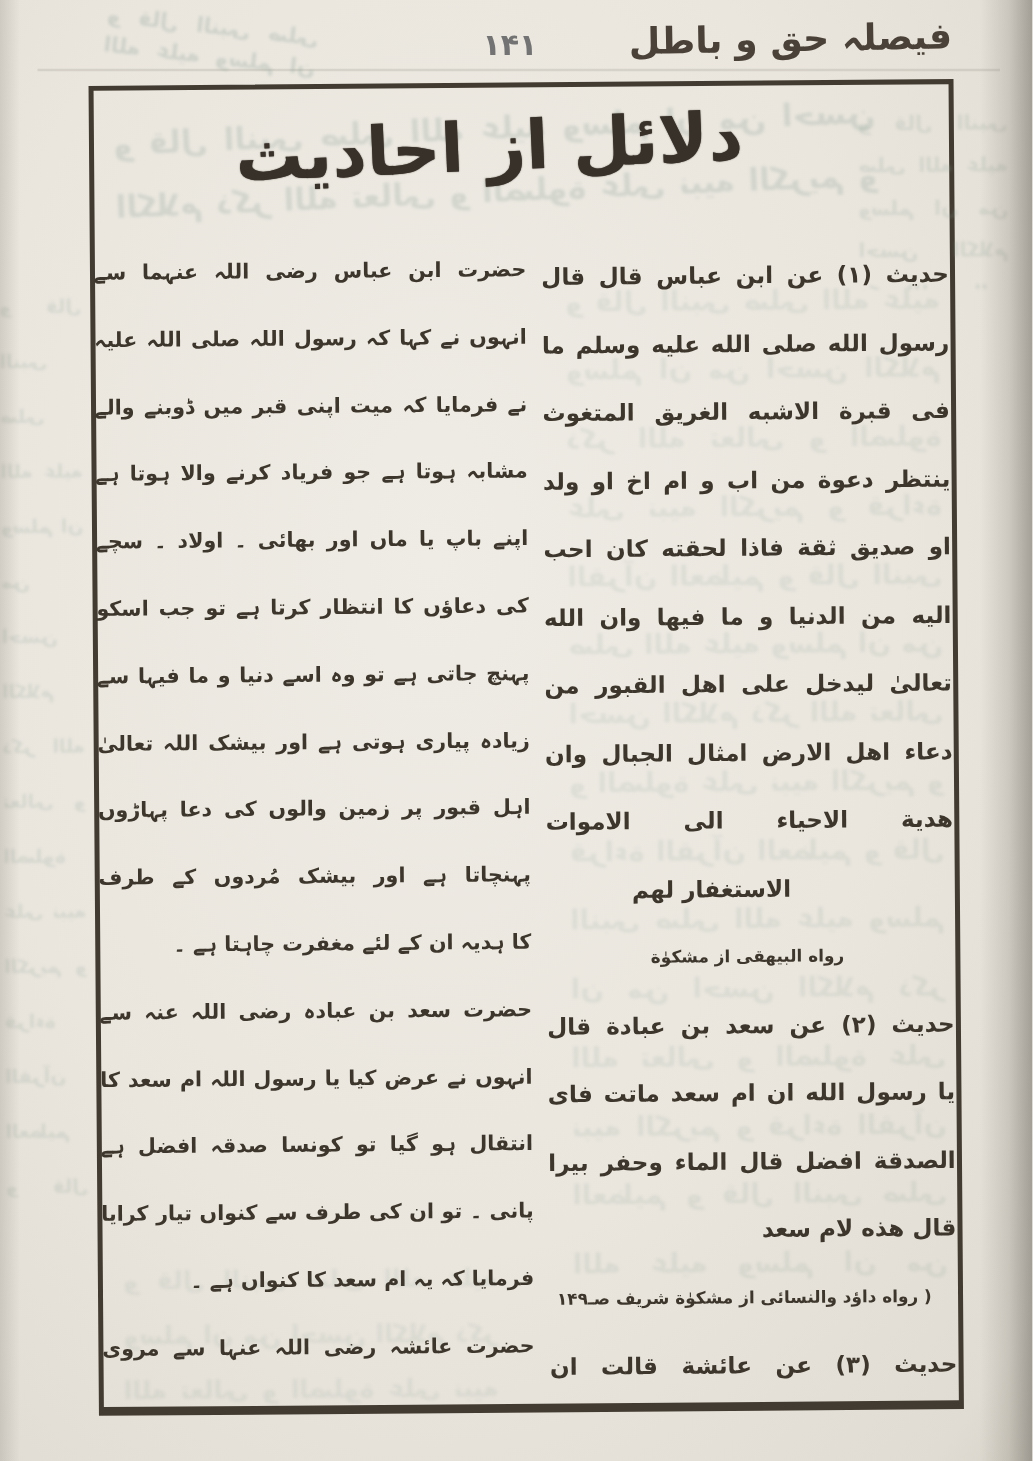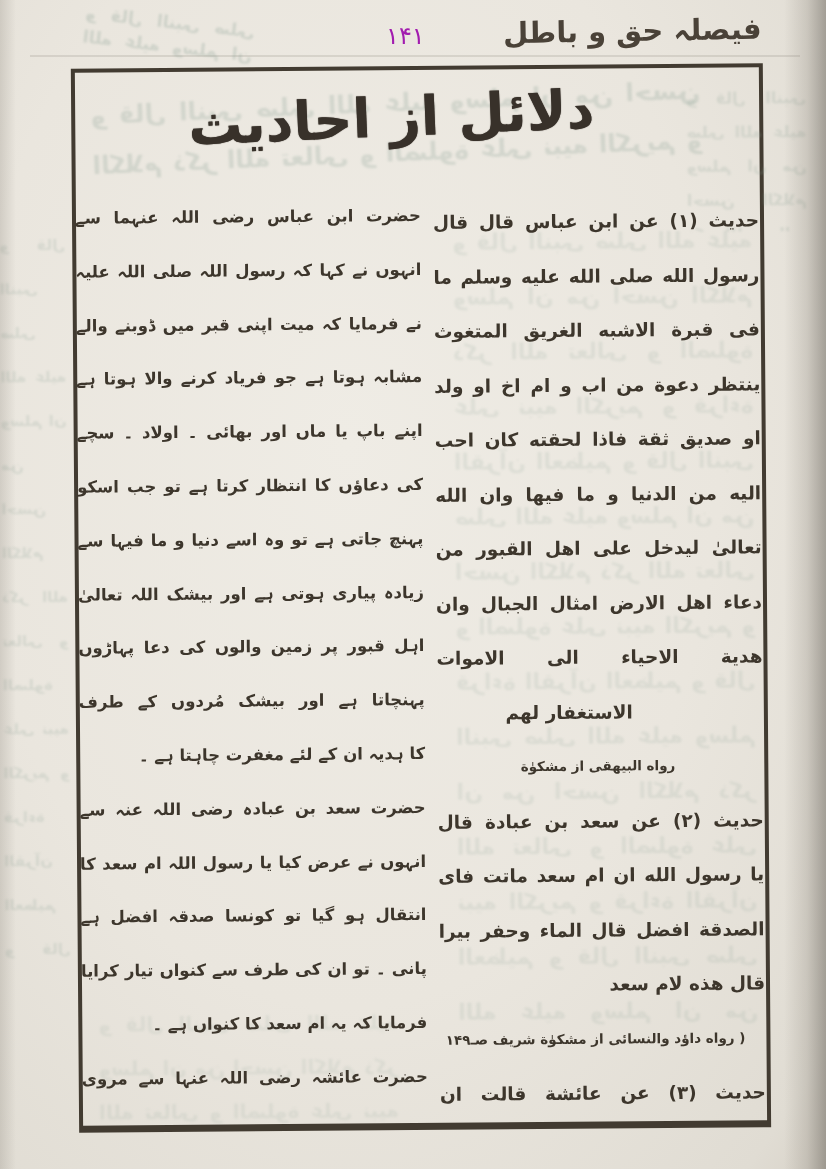--- a/index.html
+++ b/index.html
@@ -10,21 +10,21 @@
     color:#3d362c;
   }
   .scan-line{position:absolute;left:30px;top:55px;width:770px;height:2px;background:rgba(120,115,105,0.18);}
   .edge-right{position:absolute;right:0;top:0;width:42px;height:100%;z-index:6;pointer-events:none;
     background:linear-gradient(to right, rgba(140,135,125,0) 0%, rgba(130,124,114,0.25) 55%, rgba(98,93,85,0.5) 100%);}
   .edge-left{position:absolute;left:0;top:0;width:16px;height:100%;z-index:6;pointer-events:none;
     background:linear-gradient(to left, rgba(140,135,125,0) 0%, rgba(120,114,104,0.22) 100%);}
   
   .book-title{position:absolute;top:14px;right:64px;font-size:29px;font-weight:bold;color:#4a4238;
     transform:rotate(-1deg);z-index:4;direction:rtl;}
-  .page-number{position:absolute;top:22px;left:386px;font-size:24px;font-weight:normal;color:#a21caf;z-index:4;}
+  .page-number{position:absolute;top:22px;left:386px;font-size:24px;font-weight:bold;color:#737373;z-index:4;}
   
   .frame-area{position:absolute;left:0;top:0;width:826px;height:1169px;
     transform:rotate(-0.45deg);transform-origin:420px 600px;}
   .frame{position:absolute;left:75px;top:66px;width:692px;height:1064px;box-sizing:border-box;
     border:4px solid #423b31;border-bottom-width:7px;background:transparent;}
   .section-title{position:absolute;left:150px;top:86px;width:490px;margin:0;text-align:center;
     font-size:54px;font-weight:bold;color:#38312a;transform:rotate(-2deg);z-index:3;
     text-shadow:0 0 1px #38312a;direction:rtl;}
   
   .col{position:absolute;direction:rtl;font-weight:bold;color:#3d362c;z-index:3;}

